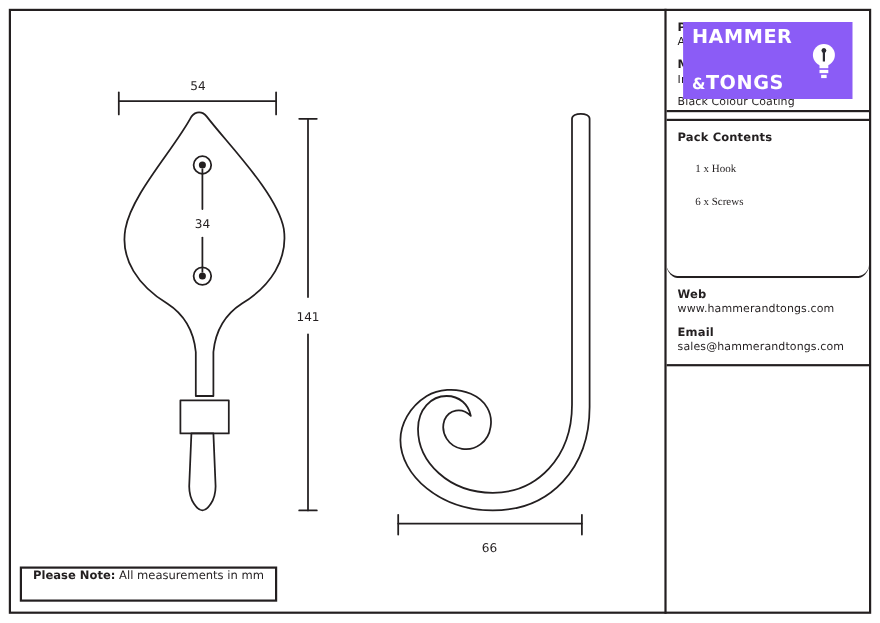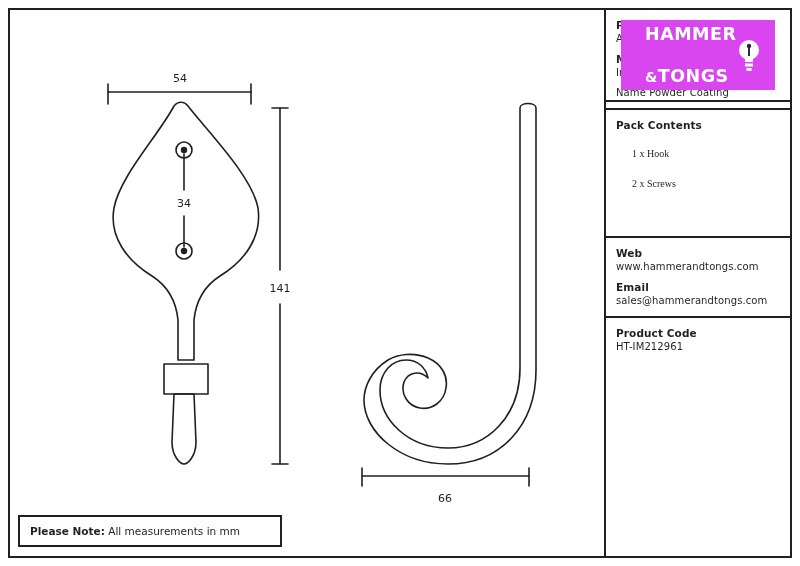--- a/index.html
+++ b/index.html
@@ -53,26 +53,26 @@
     height: 92px;
     box-sizing: border-box;
     border-bottom: 2px solid #231f20;
     display: flex;
     align-items: center;
     justify-content: center;
   }
   .logo-inner {
     width: 154px;
     height: 70px;
-    background: #d946ef;
+    background: #8b5cf6;
     display: flex;
     align-items: center;
     justify-content: flex-start;
     box-sizing: border-box;
-    padding-left: 24px;
+    padding-left: 8px;
     position: relative;
   }
   .logo-text {
     color: #ffffff;
     font-family: "DejaVu Sans", sans-serif;
     font-weight: bold;
     font-size: 17.5px;
     line-height: 20px;
     letter-spacing: 0.5px;
   }
@@ -122,26 +122,25 @@
     font-size: 10px;
     color: #231f20;
     margin: 16px;
     line-height: 14px;
   }
   
   .note-box {
     position: absolute;
     left: 18px;
     top: 515px;
-    width: 264px;
+    width: 234px;
     height: 32px;
     border: 2px solid #231f20;
     box-sizing: border-box;
     display: flex;
-    align-items: center;
     padding-left: 10px;
   }
   .note-text {
     font-family: "DejaVu Sans", sans-serif;
     font-size: 10.5px;
     color: #231f20;
   }
   .note-text b {
     font-weight: bold;
   }
@@ -256,35 +255,31 @@
           <circle cx="12" cy="8" r="2.2" fill="#2b2b33"></circle>
         </svg>
       </div>
     </div>
 
     <div class="section">
       <p class="field-label">Product Name</p>
       <p class="field-value">Arrowhead Coat Hook</p>
       <p class="field-label">Material</p>
       <p class="field-value">Iron</p>
-      <p class="field-value">Name Powder Coating</p>
-    </div>
-
-    <div class="section" style="height:128px;">
+      <p class="field-value">Black Colour Coating</p>
+    </div>
+
+    <div class="section" style="height:143px;border-radius:12px;">
       <p class="field-label">Pack Contents</p>
       <p class="field-line">1 x Hook</p>
-      <p class="field-line">2 x Screws</p>
+      <p class="field-line">6 x Screws</p>
     </div>
 
     <div class="section">
       <p class="field-label">Web</p>
       <p class="field-value">www.hammerandtongs.com</p>
       <p class="field-label">Email</p>
       <p class="field-value">sales@hammerandtongs.com</p>
     </div>
 
-    <div class="section no-border">
-      <p class="field-label">Product Code</p>
-      <p class="field-value">HT-IM212961</p>
-    </div>
 
   </div>
 </div>
 
 </body></html>

